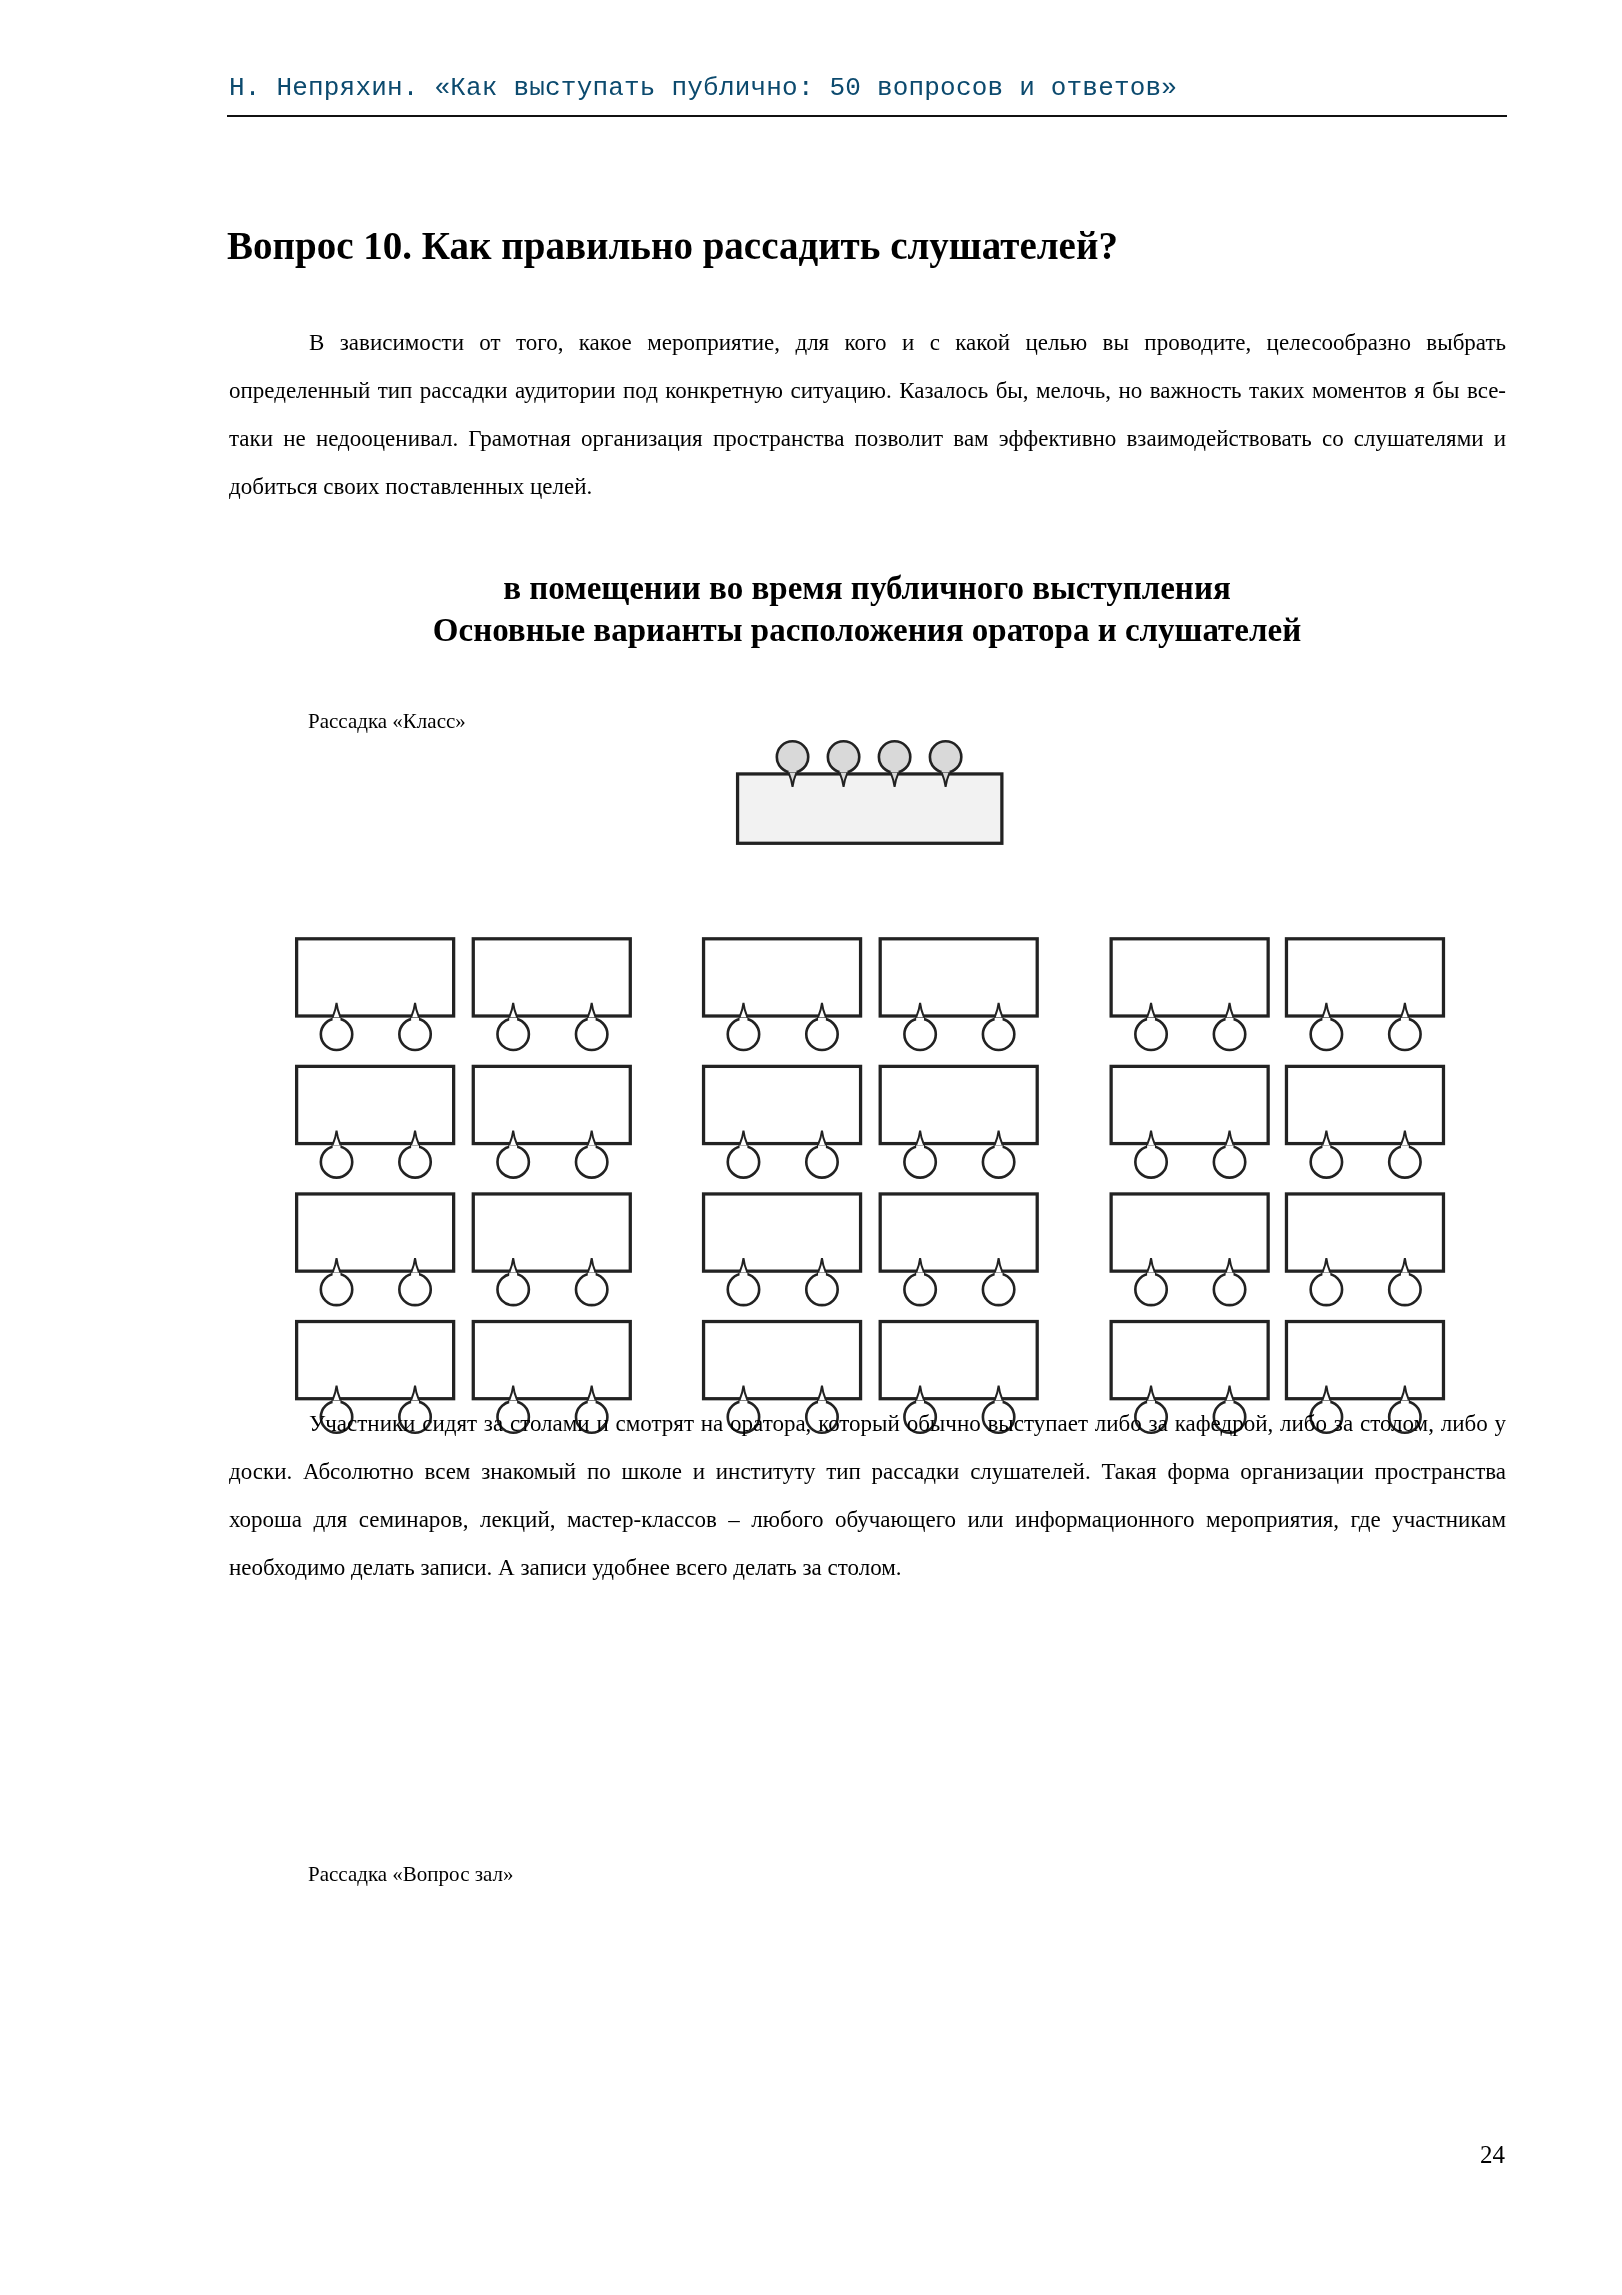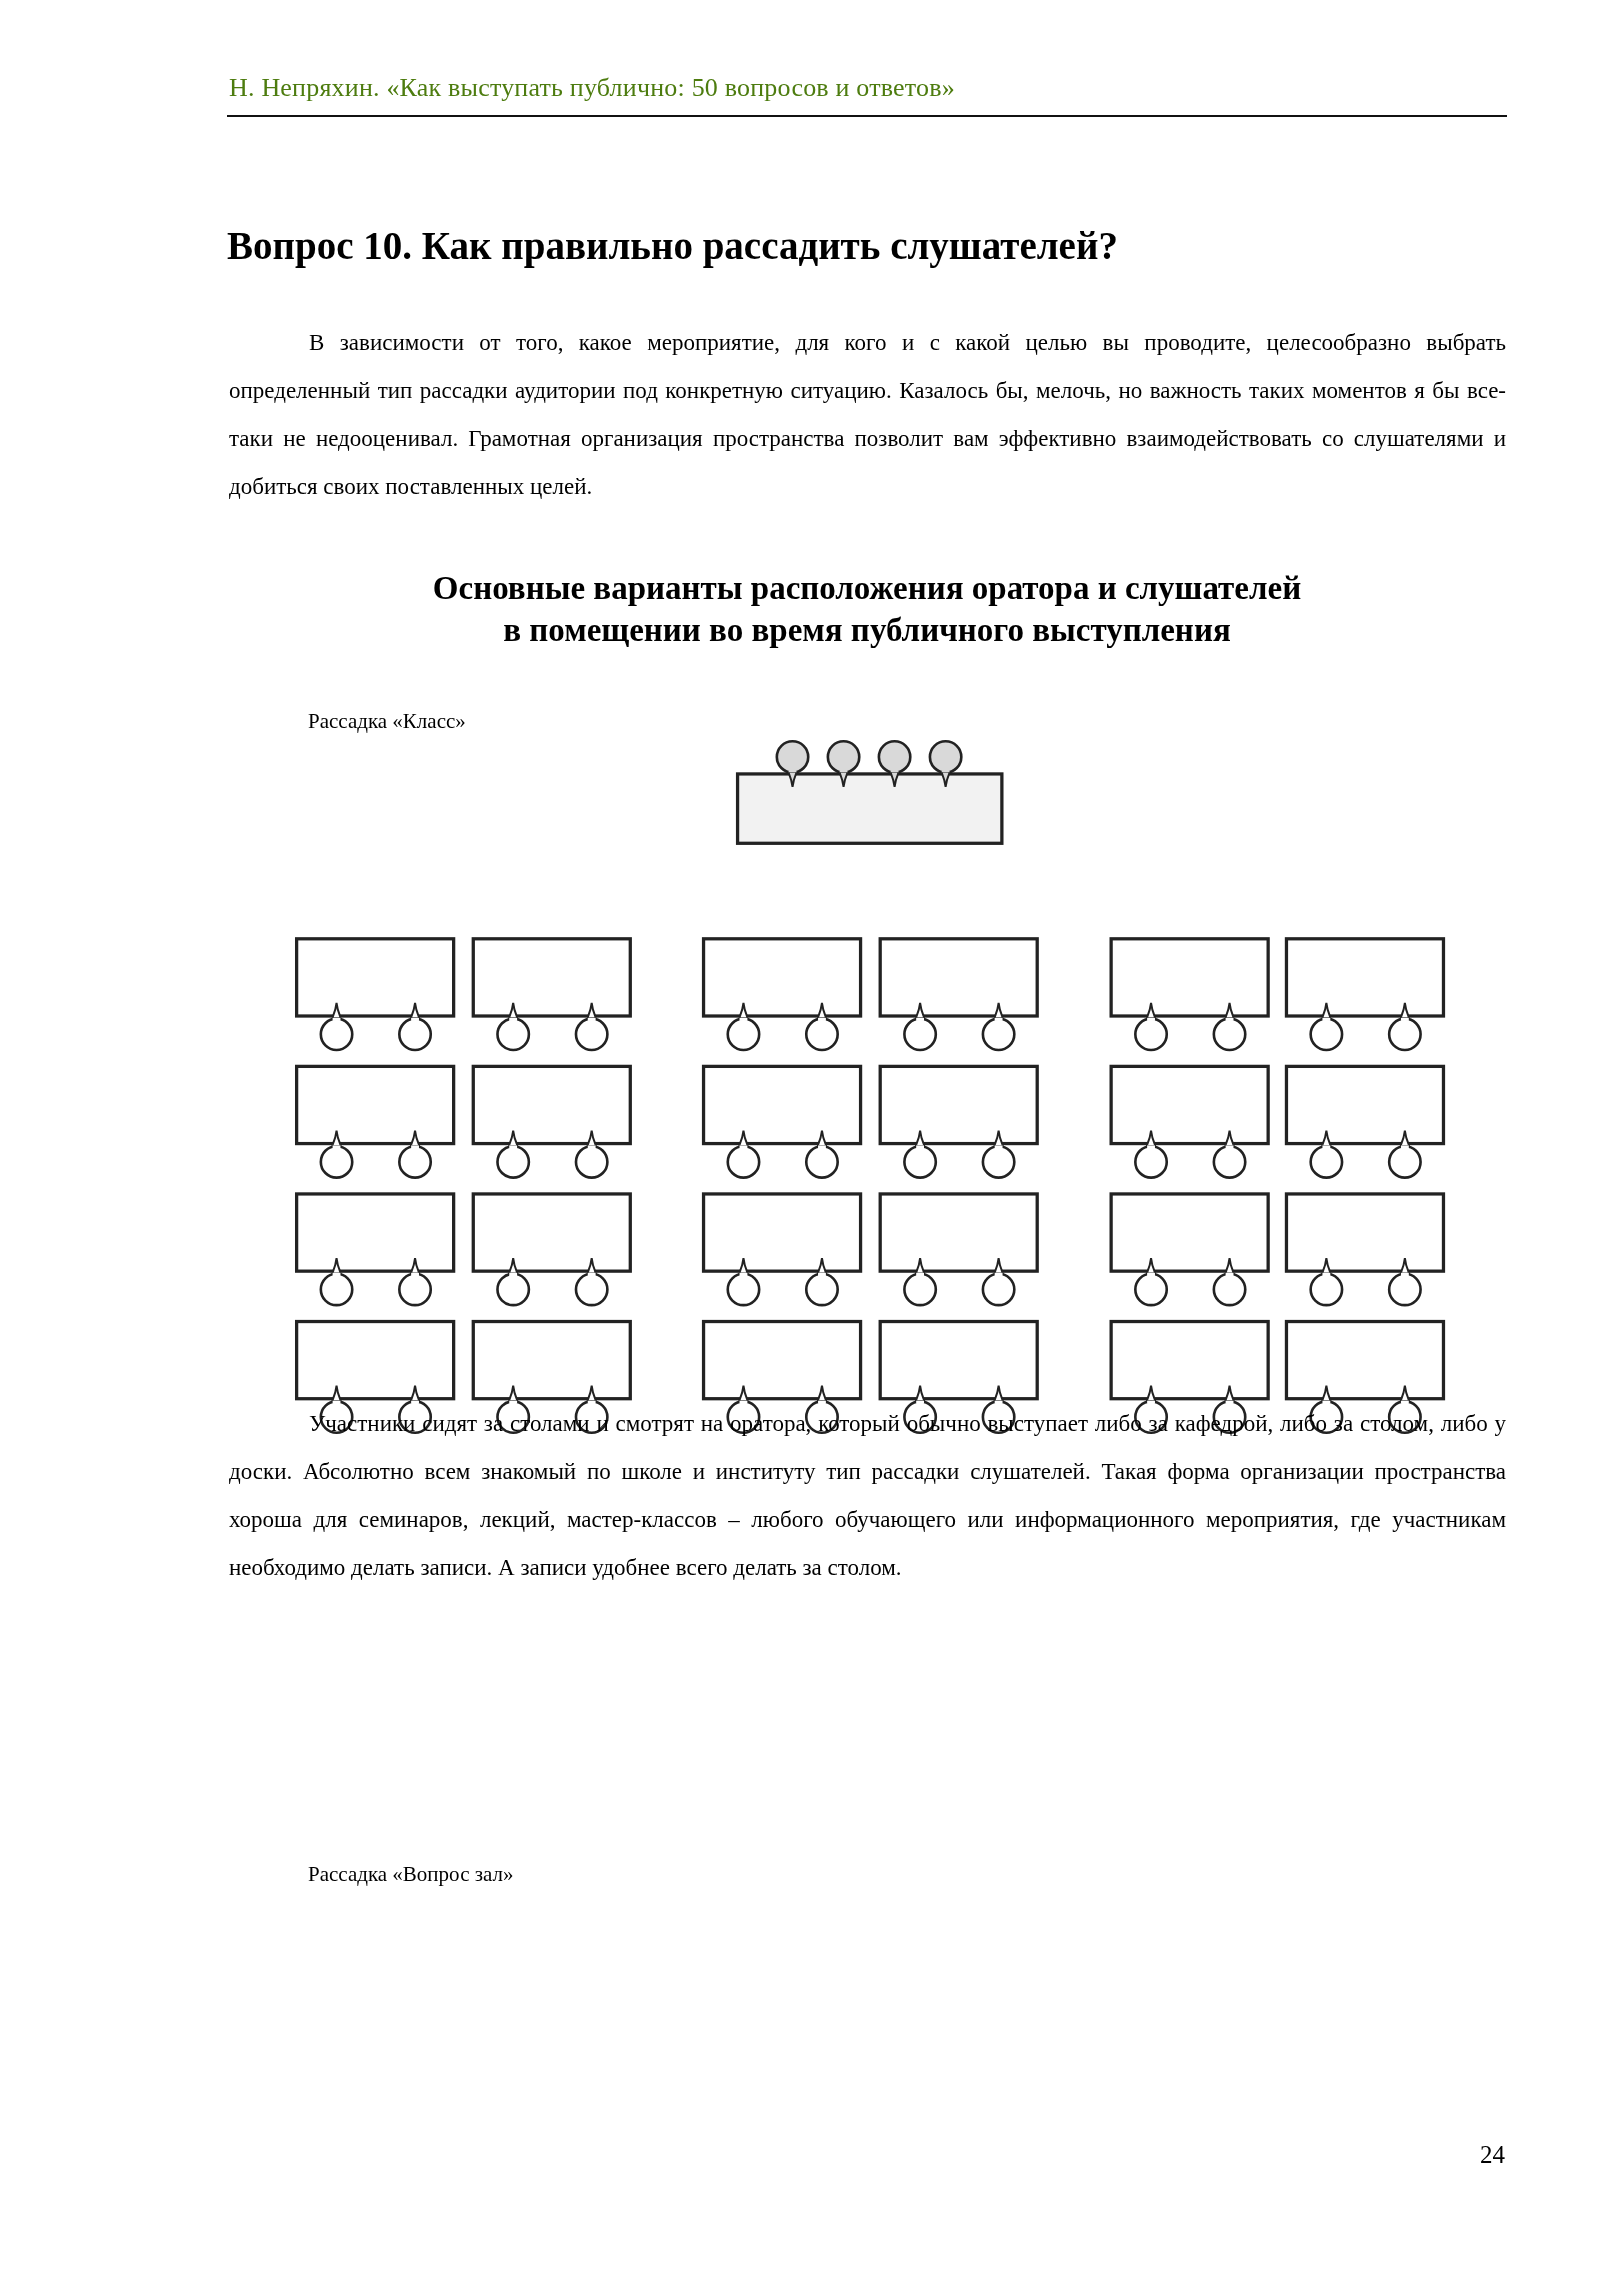--- a/index.html
+++ b/index.html
@@ -1,20 +1,20 @@
 <!DOCTYPE html>
 <html style="font-size:10.5px"><head>
   <meta charset="utf-8">
   <style>
     html, body { margin: 0; padding: 0; background: #ffffff; }
     body { width: 1623px; height: 2295px; position: relative; overflow: hidden;
            font-family: "Liberation Serif", "DejaVu Serif", serif; color: #000; }
     .abs { position: absolute; }
 
-    #running-header { left: 229px; top: 73px; font-size: 26px; color: #4d7c0f; letter-spacing: 0.2px; white-space: nowrap; }
+    #running-header { left: 229px; top: 73px; font-size: 26px; color: #0c4a6e; letter-spacing: 0.2px; white-space: nowrap; font-family: Liberation Mono, monospace; }
     #header-rule { left: 227px; top: 115px; width: 1280px; height: 2px; background: #111; }
 
     #page-title { left: 227px; width: 1280px; top: 225px; font-weight: bold; font-size: 39px; line-height: 1.1; }
 
     .para { left: 229px; width: 1277px; font-size: 23px; line-height: 48px; text-align: justify; text-align-last: left; }
     .para p { margin: 0; text-indent: 80px; }
     #intro { top: 319px; }
 
     #diagram-heading { left: 227px; width: 1280px; top: 567px; text-align: center; font-weight: bold; font-size: 33px; line-height: 42px; }
 
@@ -34,22 +34,22 @@
 <div id="running-header" class="abs">Н.  Непряхин.  «Как выступать публично: 50 вопросов и ответов»</div>
 <div id="header-rule" class="abs"></div>
 
 <h1 id="page-title" class="abs" style="margin:0">Вопрос 10. Как правильно рассадить слушателей?</h1>
 
 <div id="intro" class="abs para">
   <p>В зависимости от того, какое мероприятие, для кого и с какой целью вы проводите, целесообразно выбрать определенный тип рассадки аудитории под конкретную ситуацию. Казалось бы, мелочь, но важность таких моментов я бы все-таки не недооценивал. Грамотная организация пространства позволит вам эффективно взаимодействовать со слушателями и добиться своих поставленных целей.</p>
 </div>
 
 <div id="diagram-heading" class="abs">
+  <div>в помещении во время публичного выступления</div>
   <div>Основные варианты расположения оратора и слушателей</div>
-  <div>в помещении во время публичного выступления</div>
 </div>
 
 <div id="caption-class" class="abs caption">Рассадка «Класс»</div>
 
 <svg id="seating-diagram" class="abs" xmlns="http://www.w3.org/2000/svg" width="1623" height="2295" viewBox="0 0 2480 3508">
     <g>
       <path d="M 1203 1177 Q 1209 1190 1211 1203 Q 1213 1190 1219 1177 Z" fill="#d9d9d9" stroke="#222222" stroke-width="3"></path>
       <circle cx="1211" cy="1157" r="24" fill="#d9d9d9" stroke="#222222" stroke-width="4"></circle>
       <path d="M 1205 1180 L 1217 1180" stroke="#d9d9d9" stroke-width="5"></path>
     </g>

